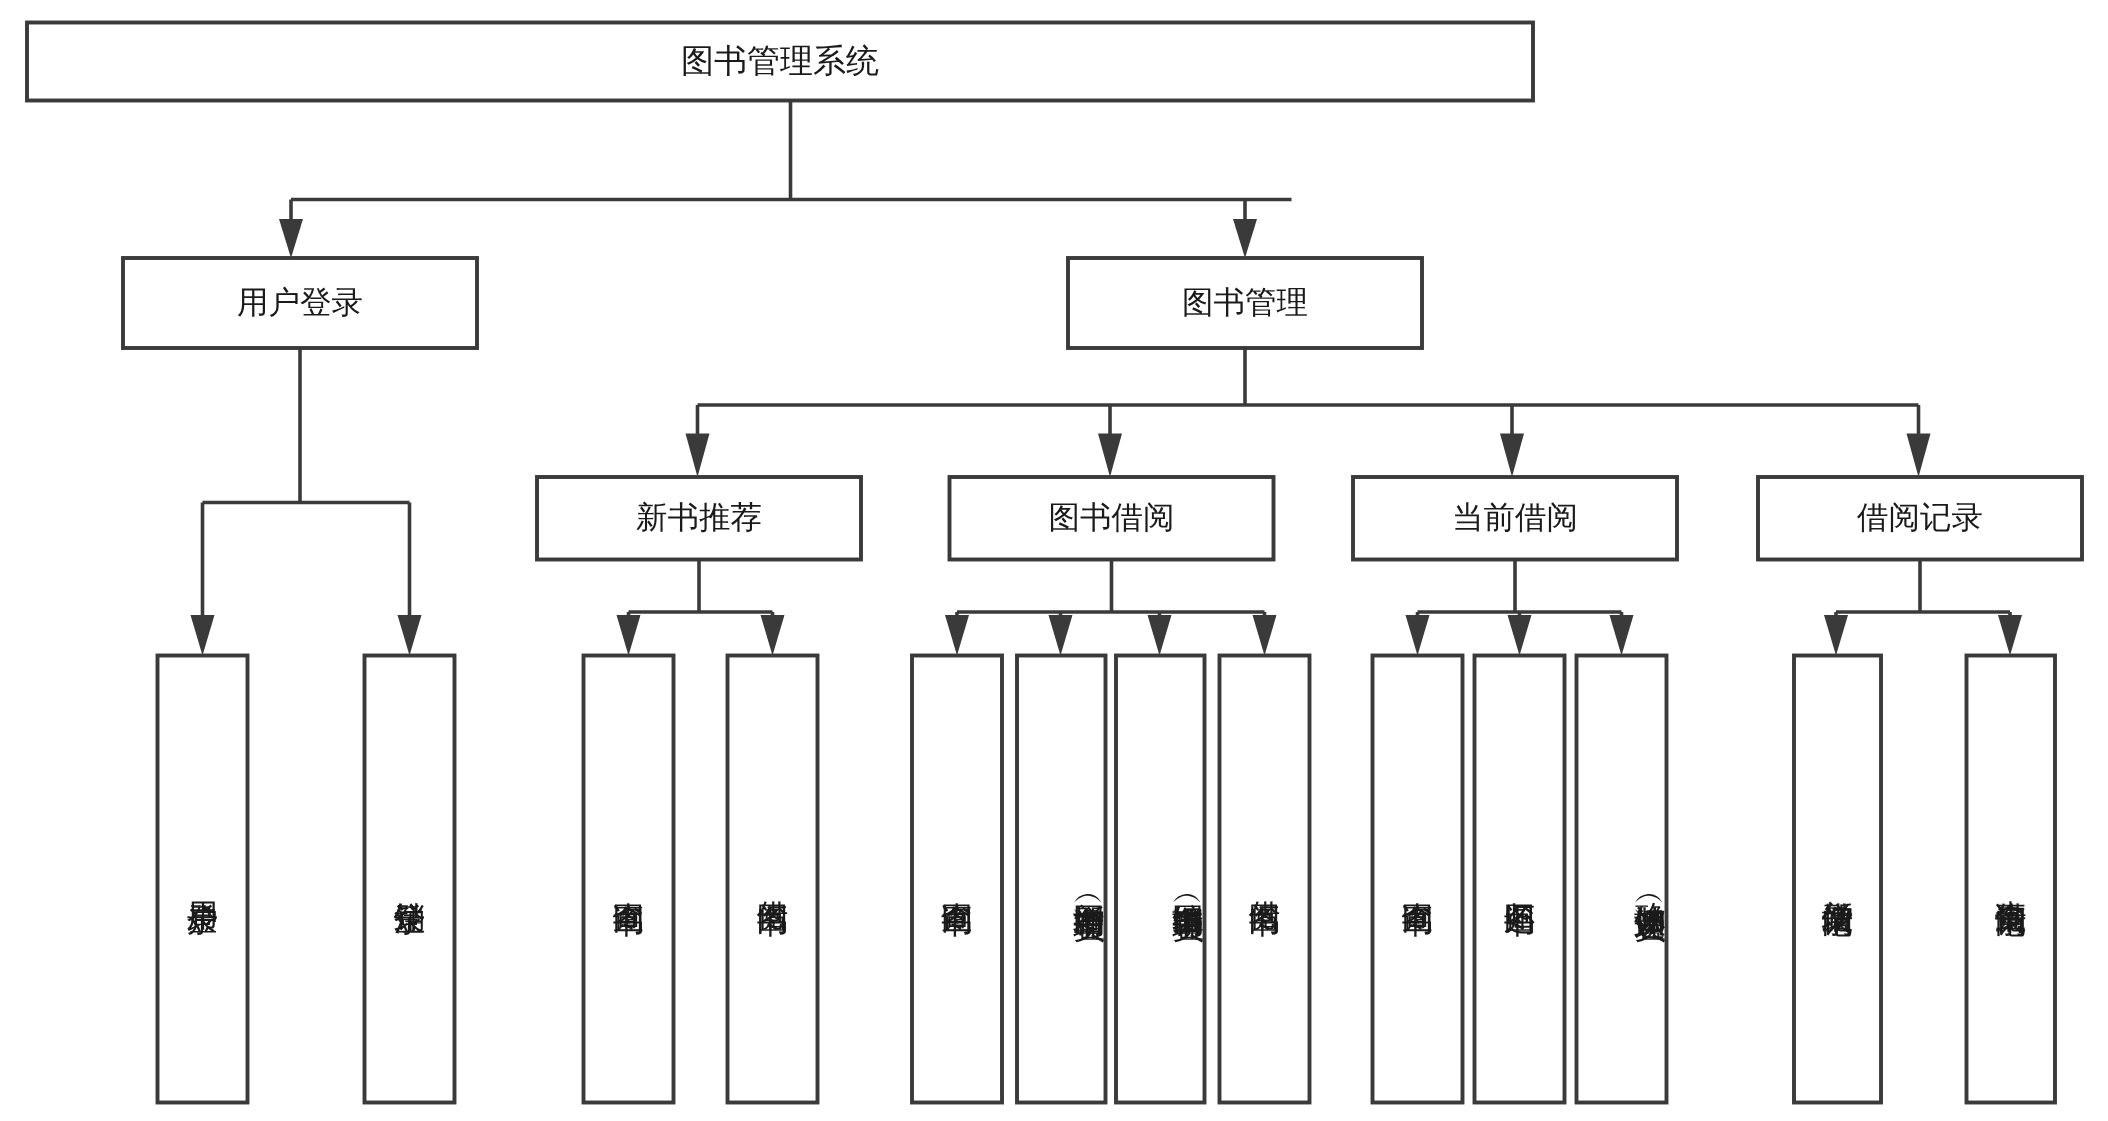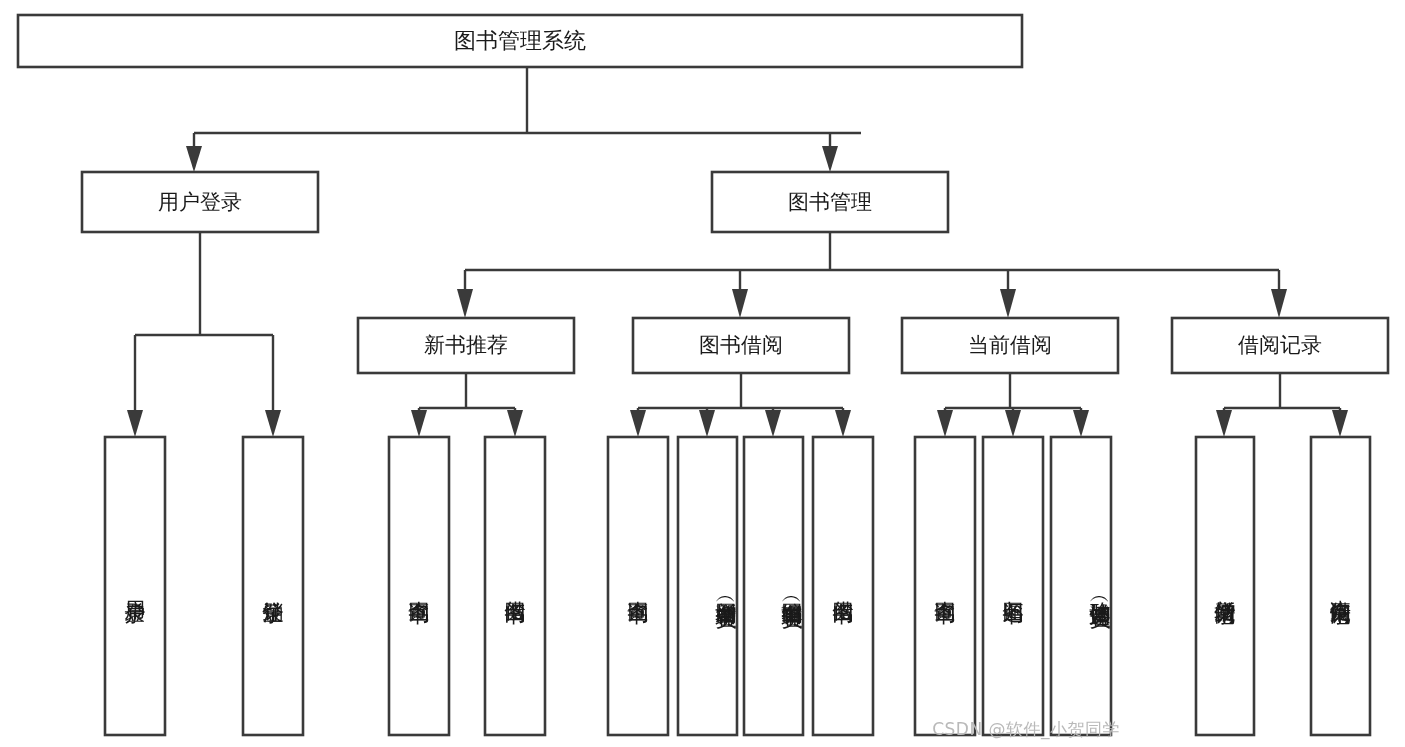--- a/index.html
+++ b/index.html
@@ -229,15 +229,14 @@
   <div class="leaf-label" style="left:744px; top:443px; width:59px; height:292px; align-items:flex-start;">编辑图书（管理员）</div>
   <div class="leaf-label" style="left:813px; top:437px; width:60px; height:298px;">借阅图书</div>
 
   <div class="leaf-label" style="left:915px; top:437px; width:60px; height:298px;">查询图书</div>
   <div class="leaf-label" style="left:983px; top:437px; width:60px; height:298px;">归还图书</div>
   <div class="leaf-label" style="left:1051px; top:443px; width:60px; height:292px; align-items:flex-start;">确认归还（管理员）</div>
 
   <div class="leaf-label" style="left:1196px; top:437px; width:58px; height:298px;">新增借阅记录</div>
   <div class="leaf-label" style="left:1311px; top:437px; width:59px; height:298px;">查询借阅记录</div>
 
-  <div id="watermark">CSDN @软件_小贺同学</div>
 
 </div>
 
 </body></html>

